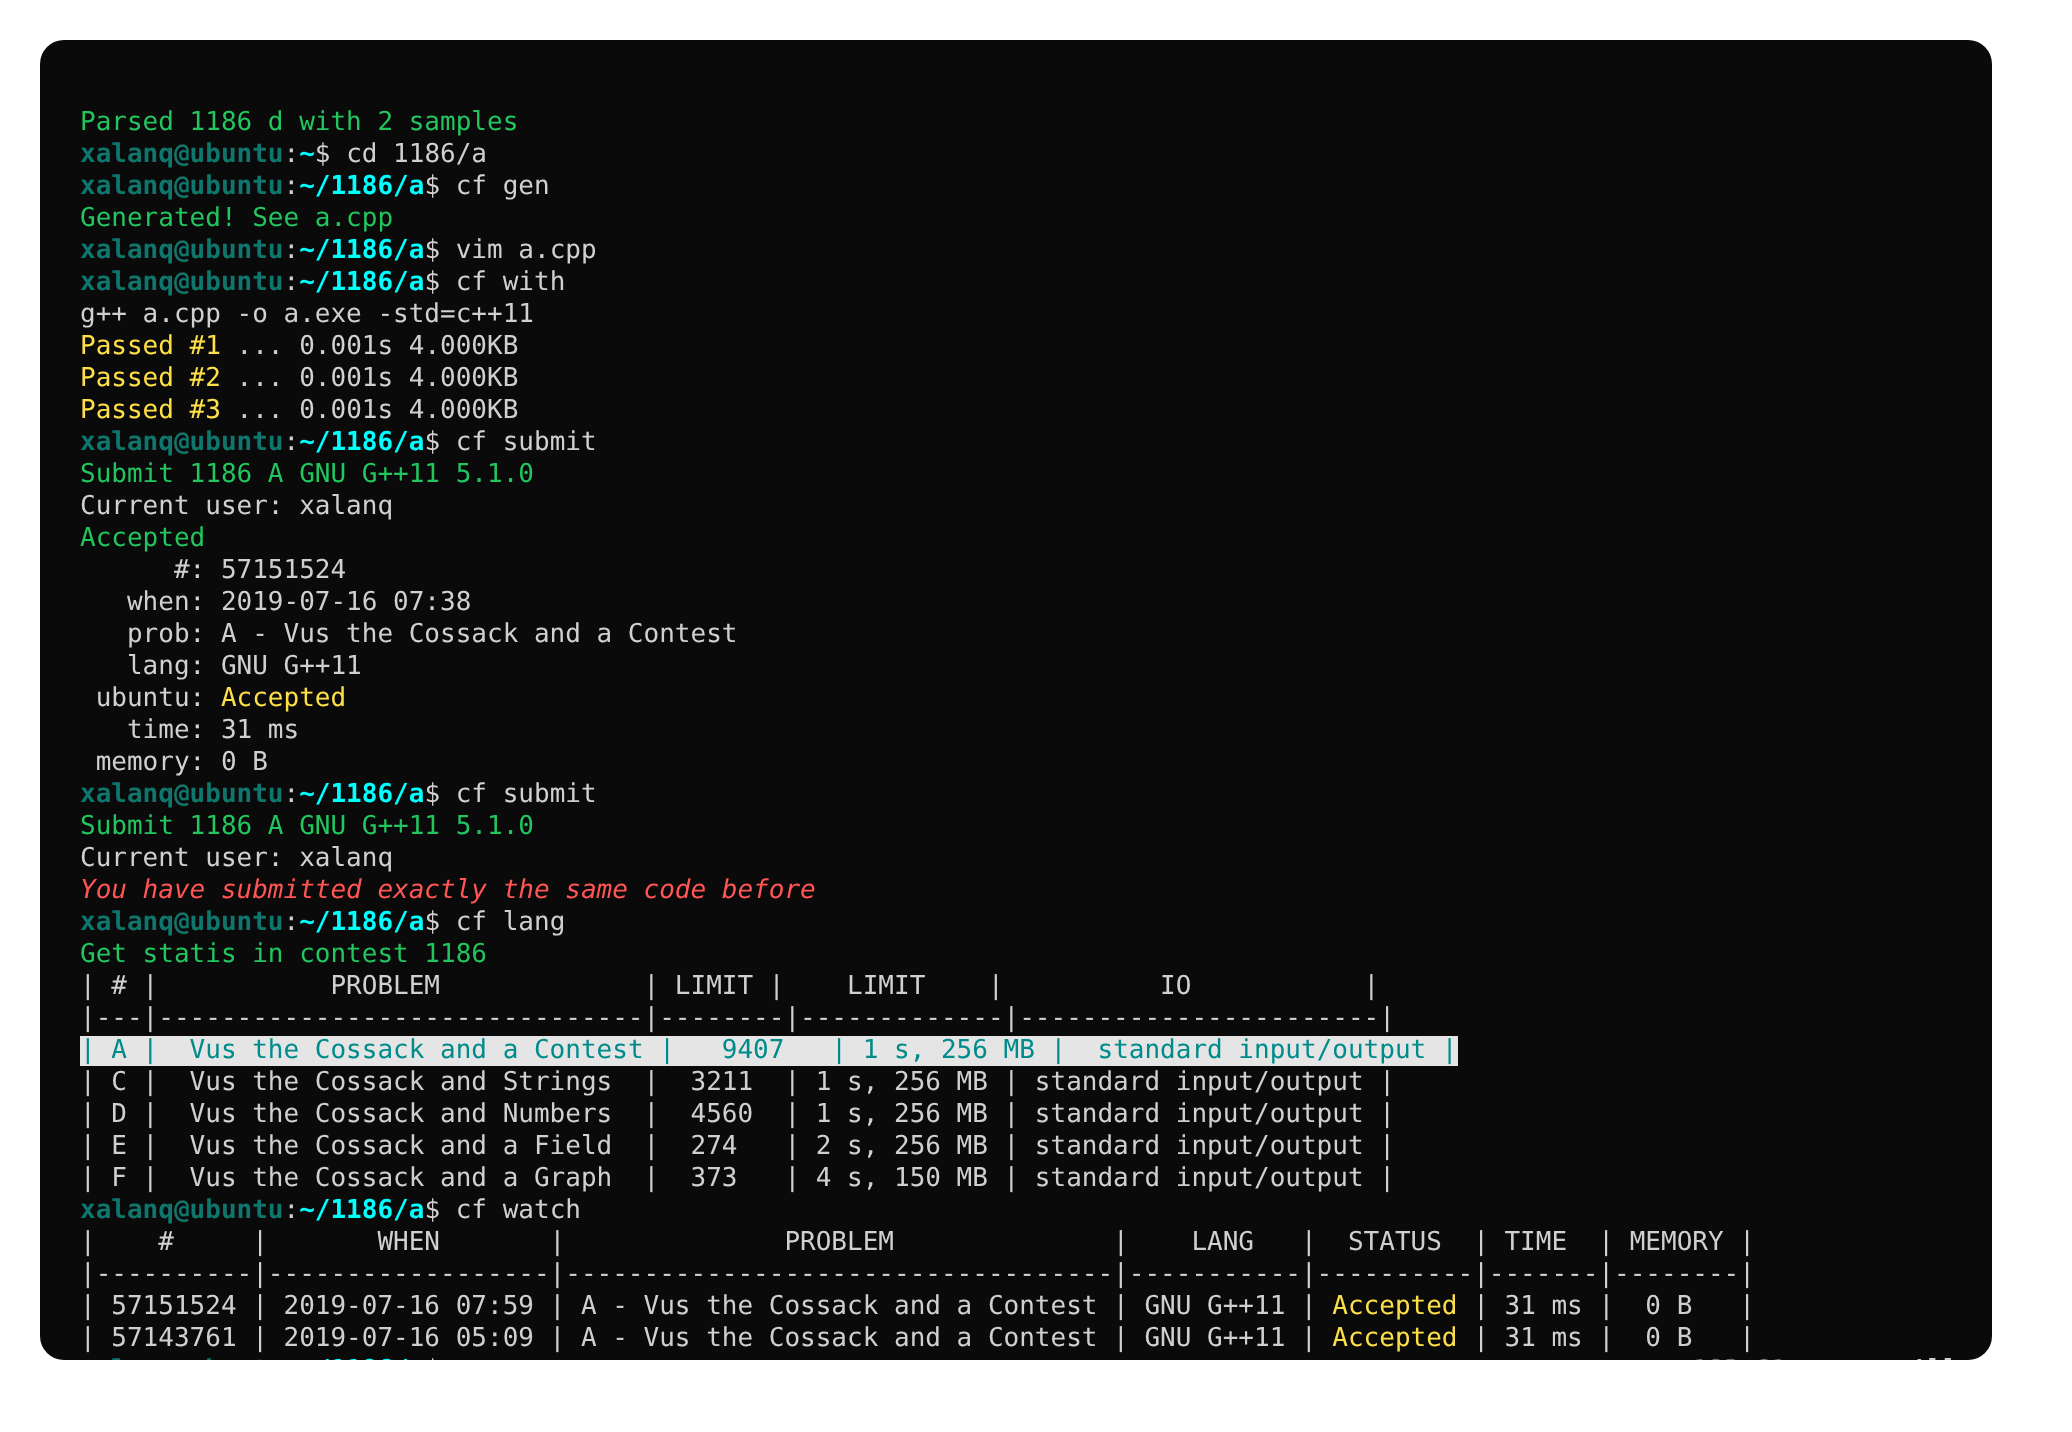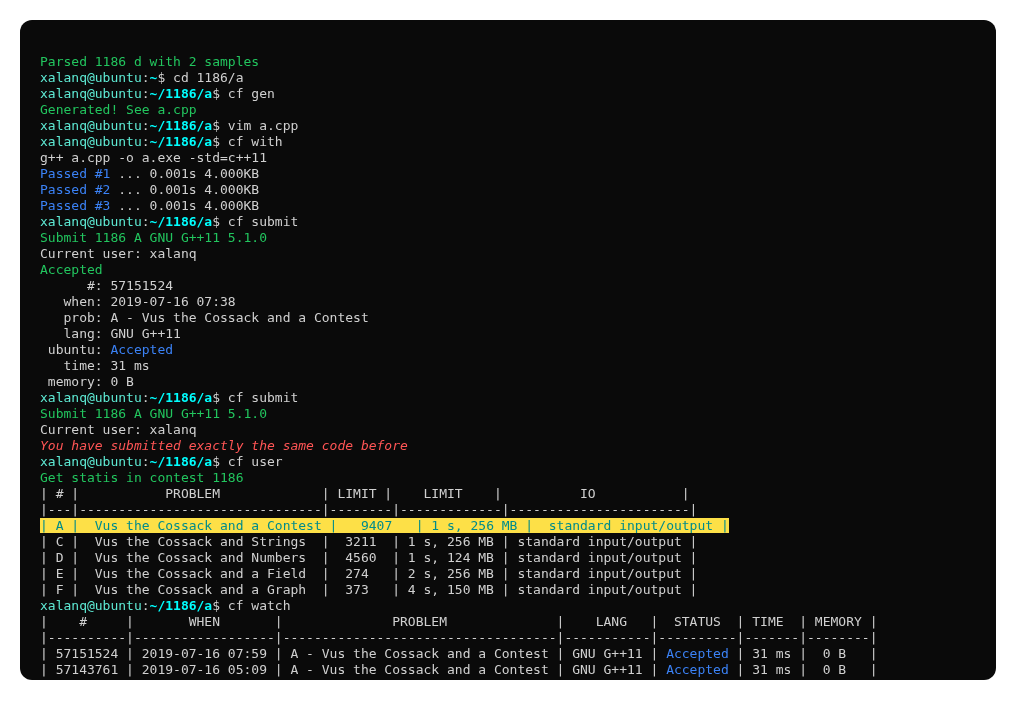--- a/index.html
+++ b/index.html
@@ -11,27 +11,27 @@
     width:976px;
     height:660px;
     box-sizing:border-box;
     font-family:"DejaVu Sans Mono","Menlo","Consolas",monospace;
     font-size:13px;
     line-height:16px;
     color:#d0d0d0;
     white-space:pre;
     overflow:hidden;
   }
-  .c-green-b{color:#5eead4;font-weight:normal;}
-  .c-green{color:#3b82f6;}
+  .c-green-b{color:#0f766e;font-weight:bold;}
+  .c-green{color:#fde047;}
   .c-cyan-b{color:#00ffff;font-weight:bold;}
   .c-cyan{color:#22c55e;}
   .c-white{color:#d0d0d0;}
   .c-red{color:#ff5555;font-style:italic;}
-  .hl-row{background:#fde047;color:#000;}
+  .hl-row{background:#e5e5e5;color:#000;}
   .hl-row .cy{color:#008b8b;}
   .dim{color:#707070;}
   .cursor{display:inline-block;}
 </style>
 </head>
 <body>
 
 <div class="terminal">
 <span class="c-cyan">Parsed 1186 d with 2 samples</span>
 <span class="c-green-b">xalanq@ubuntu</span><span class="c-white">:</span><span class="c-cyan-b">~</span><span class="c-white">$ </span><span class="c-white">cd 1186/a</span>
@@ -51,27 +51,27 @@
 <span class="c-white">   when: 2019-07-16 07:38</span>
 <span class="c-white">   prob: A - Vus the Cossack and a Contest</span>
 <span class="c-white">   lang: GNU G++11</span>
 <span class="c-white"> ubuntu: </span><span class="c-green">Accepted</span>
 <span class="c-white">   time: 31 ms</span>
 <span class="c-white"> memory: 0 B</span>
 <span class="c-green-b">xalanq@ubuntu</span><span class="c-white">:</span><span class="c-cyan-b">~/1186/a</span><span class="c-white">$ </span><span class="c-white">cf submit</span>
 <span class="c-cyan">Submit 1186 A GNU G++11 5.1.0</span>
 <span class="c-white">Current user: xalanq</span>
 <span class="c-red">You have submitted exactly the same code before</span>
-<span class="c-green-b">xalanq@ubuntu</span><span class="c-white">:</span><span class="c-cyan-b">~/1186/a</span><span class="c-white">$ </span><span class="c-white">cf user</span>
+<span class="c-green-b">xalanq@ubuntu</span><span class="c-white">:</span><span class="c-cyan-b">~/1186/a</span><span class="c-white">$ </span><span class="c-white">cf lang</span>
 <span class="c-cyan">Get statis in contest 1186</span>
 <span class="c-white">| # |           PROBLEM             | LIMIT |    LIMIT    |          IO           |</span>
 <span class="c-white">|---|-------------------------------|--------|-------------|-----------------------|</span>
 <span class="hl-row"><span class="cy">| A |</span><span class="cy">  Vus the Cossack and a Contest |   9407   | 1 s, 256 MB |  standard input/output |</span></span>
 <span class="c-white">| C |  Vus the Cossack and Strings  |  3211  | 1 s, 256 MB | standard input/output |</span>
-<span class="c-white">| D |  Vus the Cossack and Numbers  |  4560  | 1 s, 124 MB | standard input/output |</span>
+<span class="c-white">| D |  Vus the Cossack and Numbers  |  4560  | 1 s, 256 MB | standard input/output |</span>
 <span class="c-white">| E |  Vus the Cossack and a Field  |  274   | 2 s, 256 MB | standard input/output |</span>
 <span class="c-white">| F |  Vus the Cossack and a Graph  |  373   | 4 s, 150 MB | standard input/output |</span>
 <span class="c-green-b">xalanq@ubuntu</span><span class="c-white">:</span><span class="c-cyan-b">~/1186/a</span><span class="c-white">$ </span><span class="c-white">cf watch</span>
 <span class="c-white">|    #     |       WHEN       |              PROBLEM              |    LANG   |  STATUS  | TIME  | MEMORY |</span>
 <span class="c-white">|----------|------------------|-----------------------------------|-----------|----------|-------|--------|</span>
 <span class="c-white"><span>| 57151524 | 2019-07-16 07:59 | A - Vus the Cossack and a Contest | GNU G++11 | </span><span class="c-green">Accepted</span><span> | 31 ms |  0 B   |</span></span>
 <span class="c-white"><span>| 57143761 | 2019-07-16 05:09 | A - Vus the Cossack and a Contest | GNU G++11 | </span><span class="c-green">Accepted</span><span> | 31 ms |  0 B   |</span></span>
 <span class="c-green-b">xalanq@ubuntu</span><span class="c-white">:</span><span class="c-cyan-b">~/1186/a</span><span class="c-white">$ </span><span class="c-white cursor">_</span><span class="c-white">                                                                              </span><span class="dim">183,61 </span><span class="c-white">       All</span>
 </div>
 

